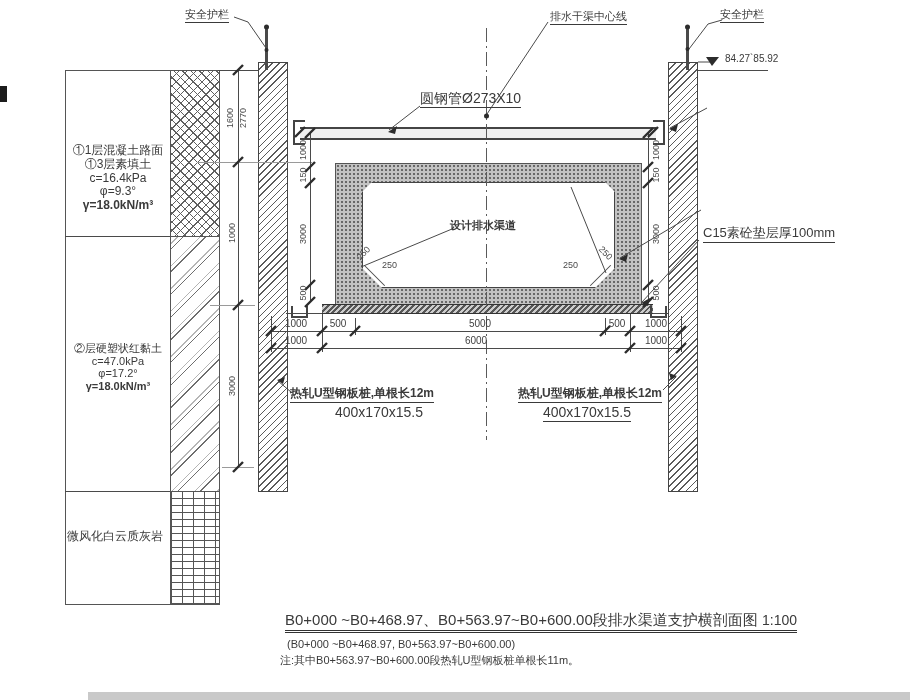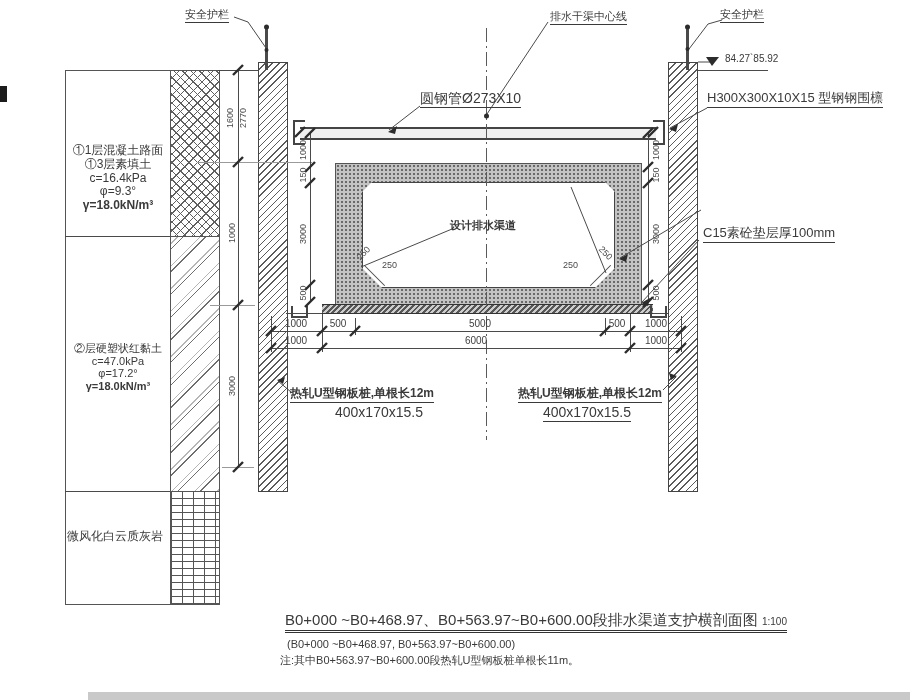--- a/index.html
+++ b/index.html
@@ -167,21 +167,20 @@
       <polygon points="277,380 285,377 283,384"></polygon>
       <polygon points="677,376 669,373 671,380"></polygon>
     </g>
   </svg>
 
   <div class="txt u" style="left:185px;top:8px;font-size:11px;">安全护栏</div>
   <div class="txt u" style="left:720px;top:8px;font-size:11px;">安全护栏</div>
   <div class="txt u" style="left:550px;top:10px;font-size:11px;">排水干渠中心线</div>
   <div class="txt" style="left:725px;top:53px;font-size:10px;">84.27`85.92</div>
   <div class="txt u" style="left:420px;top:90px;font-size:14px;">圆钢管Ø273X10</div>
-  <div class="txt u" style="left:707px;top:91px;font-size:13px;">H300X300X10X15 型钢钢围檩</div>
 
   <div class="txt u" style="left:703px;top:226px;font-size:13px;">C15素砼垫层厚100mm</div>
 
   <div class="txt" style="left:450px;top:219px;font-size:11px;font-weight:bold;">设计排水渠道</div>
 
   <div class="txt dim" style="left:356px;top:248px;transform:rotate(-45deg);">250</div>
   <div class="txt dim" style="left:382px;top:260px;">250</div>
   <div class="txt dim" style="left:598px;top:248px;transform:rotate(45deg);">250</div>
   <div class="txt dim" style="left:563px;top:260px;">250</div>
 
@@ -208,19 +207,19 @@
   <div class="txt dimb cx" style="left:476px;top:335px;">6000</div>
   <div class="txt dimb cx" style="left:656px;top:335px;">1000</div>
 
   <div class="txt u" style="left:290px;top:387px;font-size:12px;font-weight:bold;">热轧U型钢板桩,单根长12m</div>
   <div class="txt" style="left:335px;top:404px;font-size:14px;">400x170x15.5</div>
   <div class="txt u" style="left:518px;top:387px;font-size:12px;font-weight:bold;">热轧U型钢板桩,单根长12m</div>
   <div class="txt u" style="left:543px;top:404px;font-size:14px;">400x170x15.5</div>
 
   <div class="txt" style="left:285px;top:611px;font-size:15px;border-bottom:3px double #333;padding-bottom:2px;">
     <span>B0+000 ~B0+468.97、B0+563.97~B0+600.00段排水渠道支护横剖面图</span>
-    <span style="font-size:10px;margin-top:23px;">1:100</span>
+    <span style="font-size:14px;margin-top:23px;">1:100</span>
   </div>
   <div class="txt" style="left:287px;top:638px;font-size:11px;">(B0+000 ~B0+468.97, B0+563.97~B0+600.00)</div>
   <div class="txt" style="left:280px;top:654px;font-size:11px;">注:其中B0+563.97~B0+600.00段热轧U型钢板桩单根长11m。</div>
 
   <div class="abs" style="left:88px;top:692px;width:822px;height:8px;background:#c9c9c9;"></div>
 </div>
 
 </body></html>

